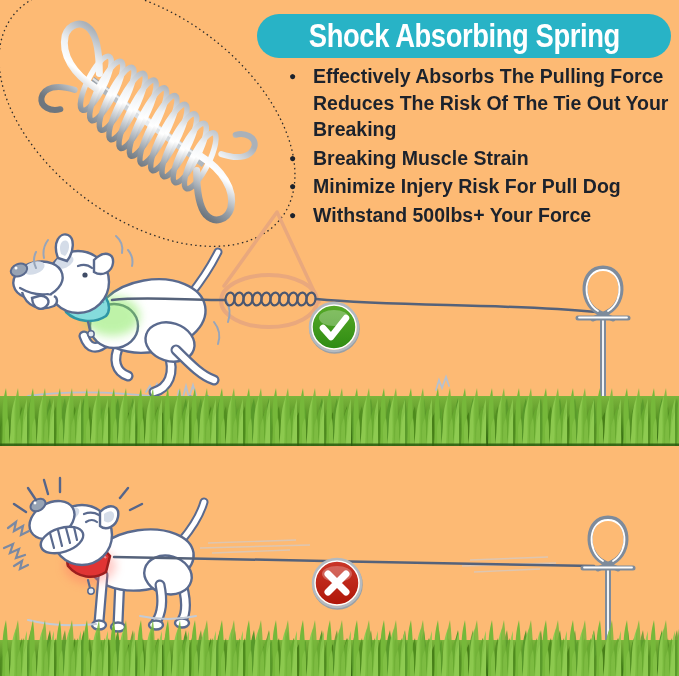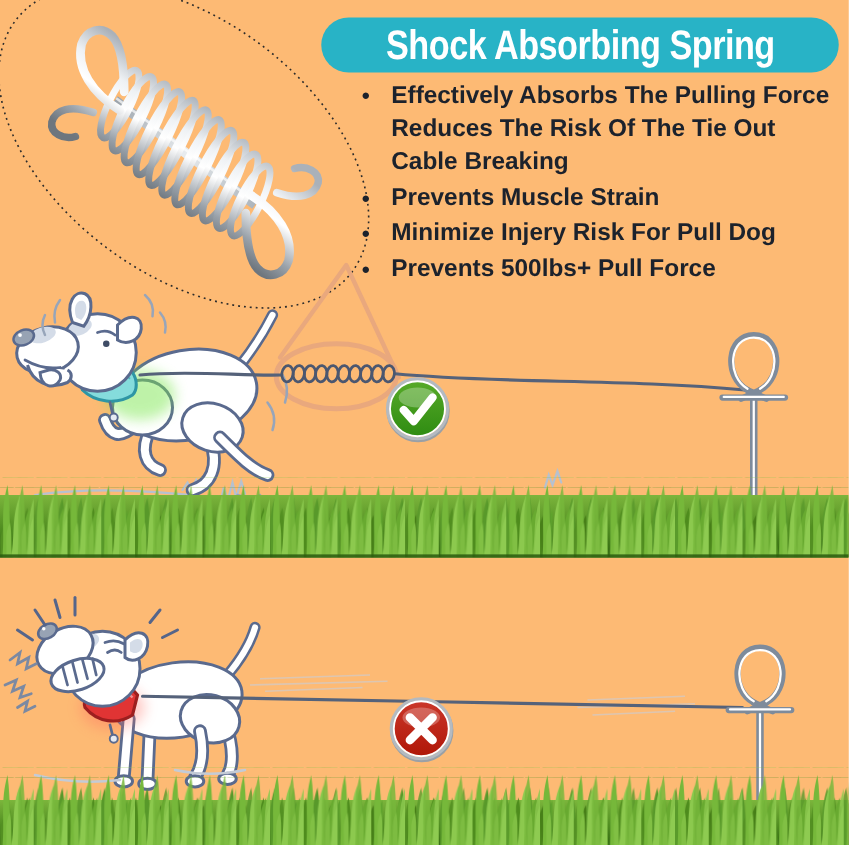--- a/index.html
+++ b/index.html
@@ -310,29 +310,29 @@
   </g>
 </svg>
 
 <div class="banner">
   <span class="banner-text">Shock Absorbing Spring</span>
 </div>
 
 <ul class="bullets">
   <li>
     <span class="dot">●</span>
-    <span>Effectively Absorbs The Pulling Force Reduces The Risk Of The Tie Out Cable Breaking</span>
+    <span>Effectively Absorbs The Pulling Force Reduces The Risk Of The Tie Out Your Breaking</span>
   </li>
   <li>
     <span class="dot">●</span>
-    <span>Prevents Muscle Strain</span>
+    <span>Breaking Muscle Strain</span>
   </li>
   <li>
     <span class="dot">●</span>
     <span>Minimize Injery Risk For Pull Dog</span>
   </li>
   <li>
     <span class="dot">●</span>
-    <span>Prevents 500lbs+ Pull Force</span>
+    <span>Withstand 500lbs+ Your Force</span>
   </li>
 </ul>
 
 </div>
 
 </body></html>

